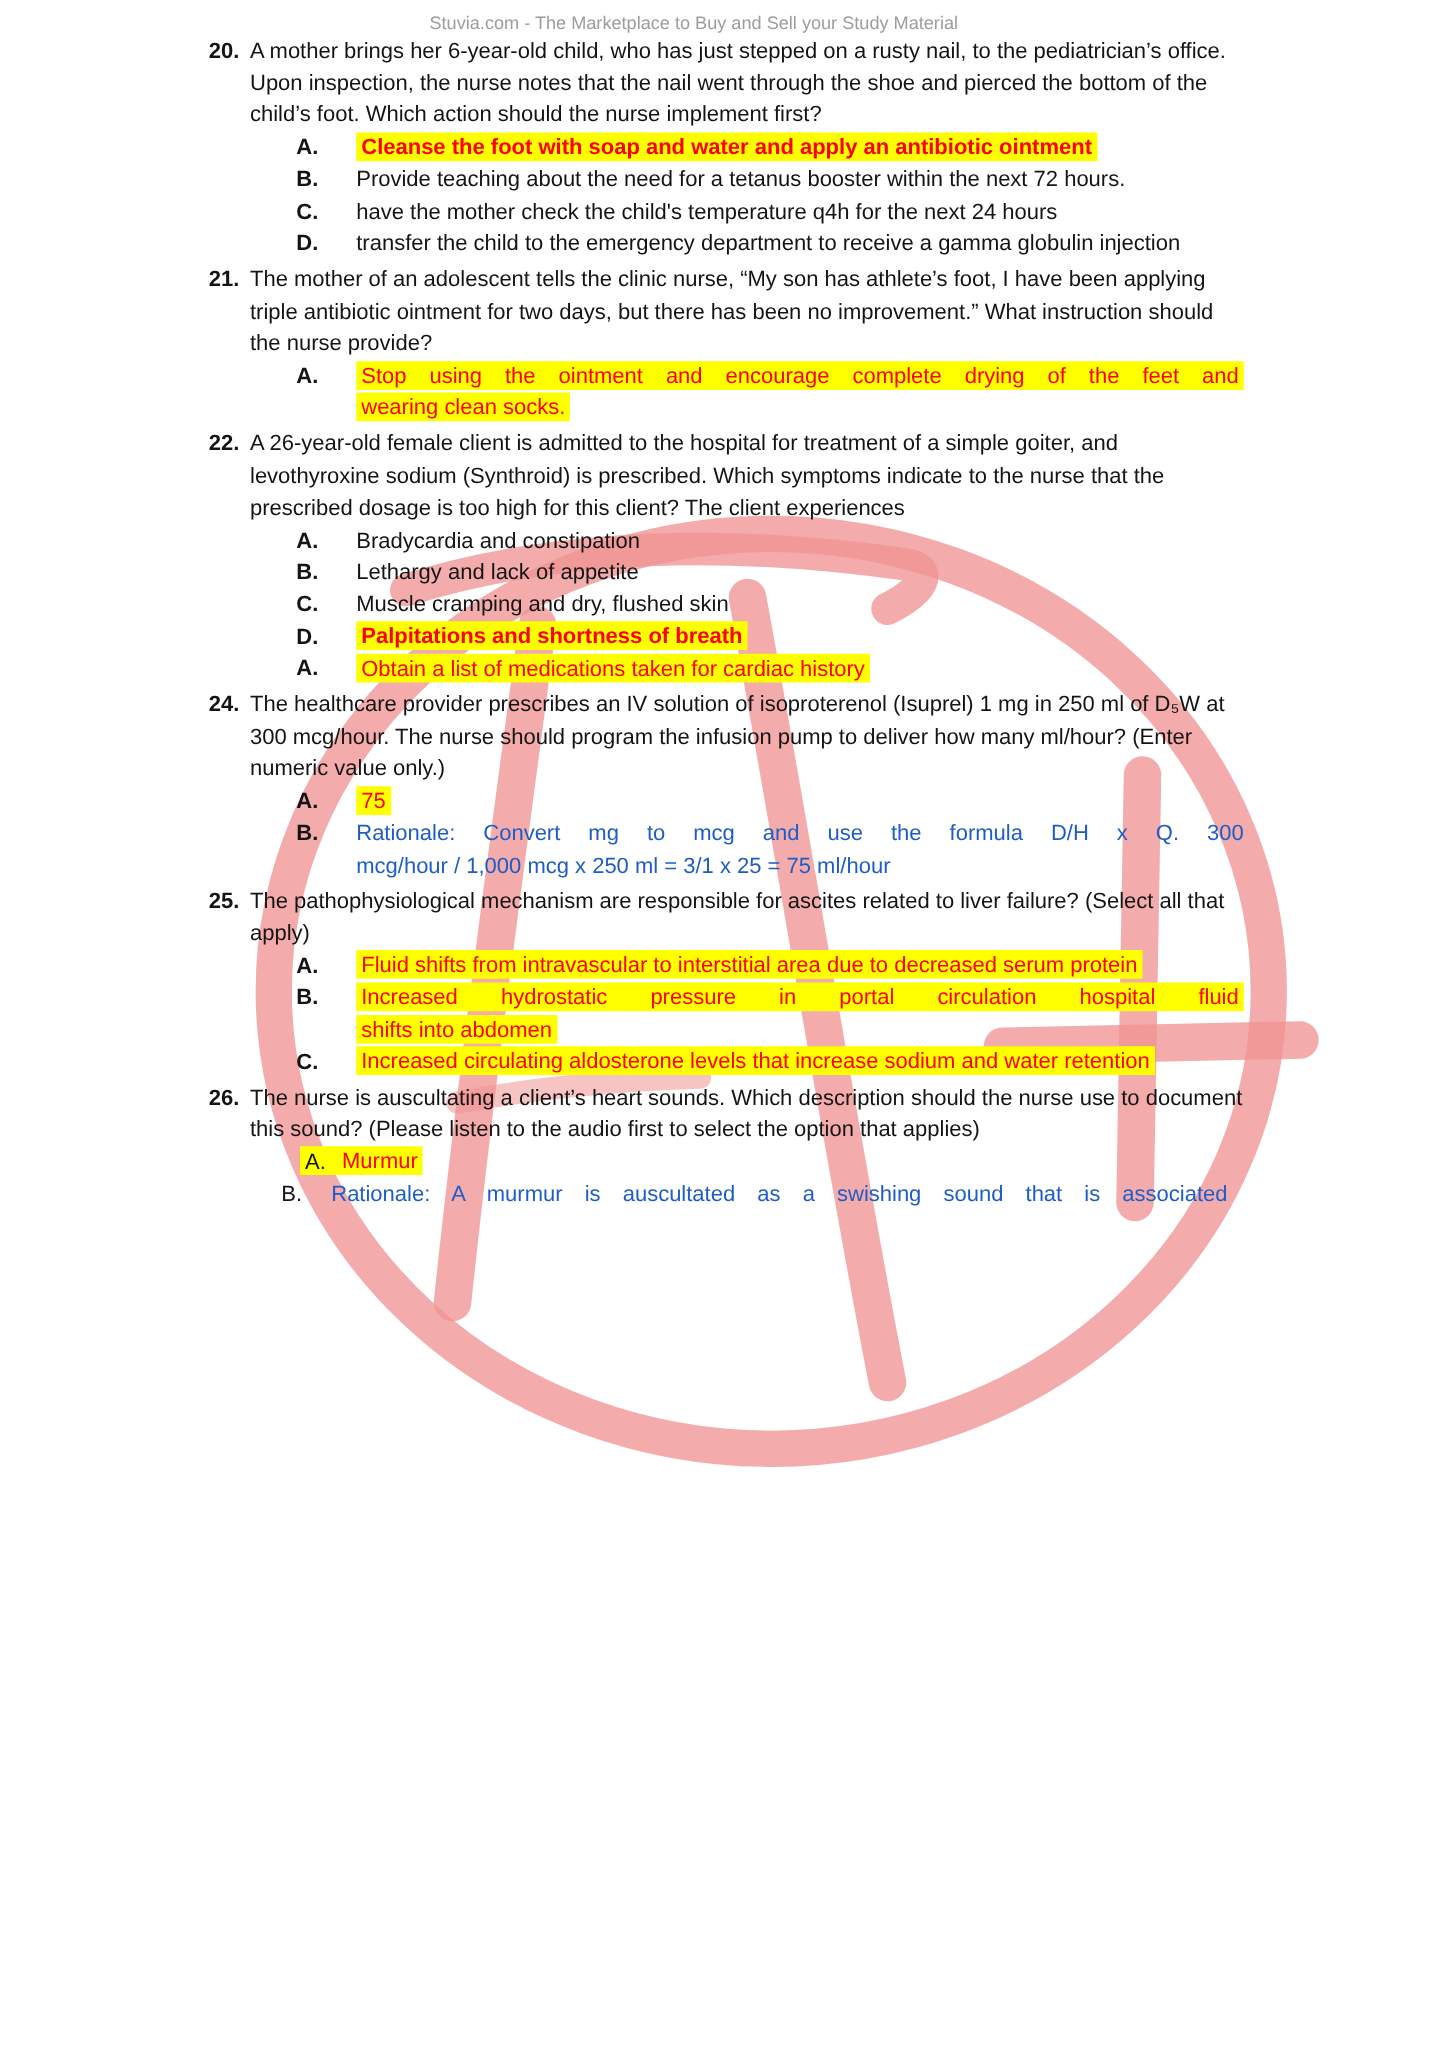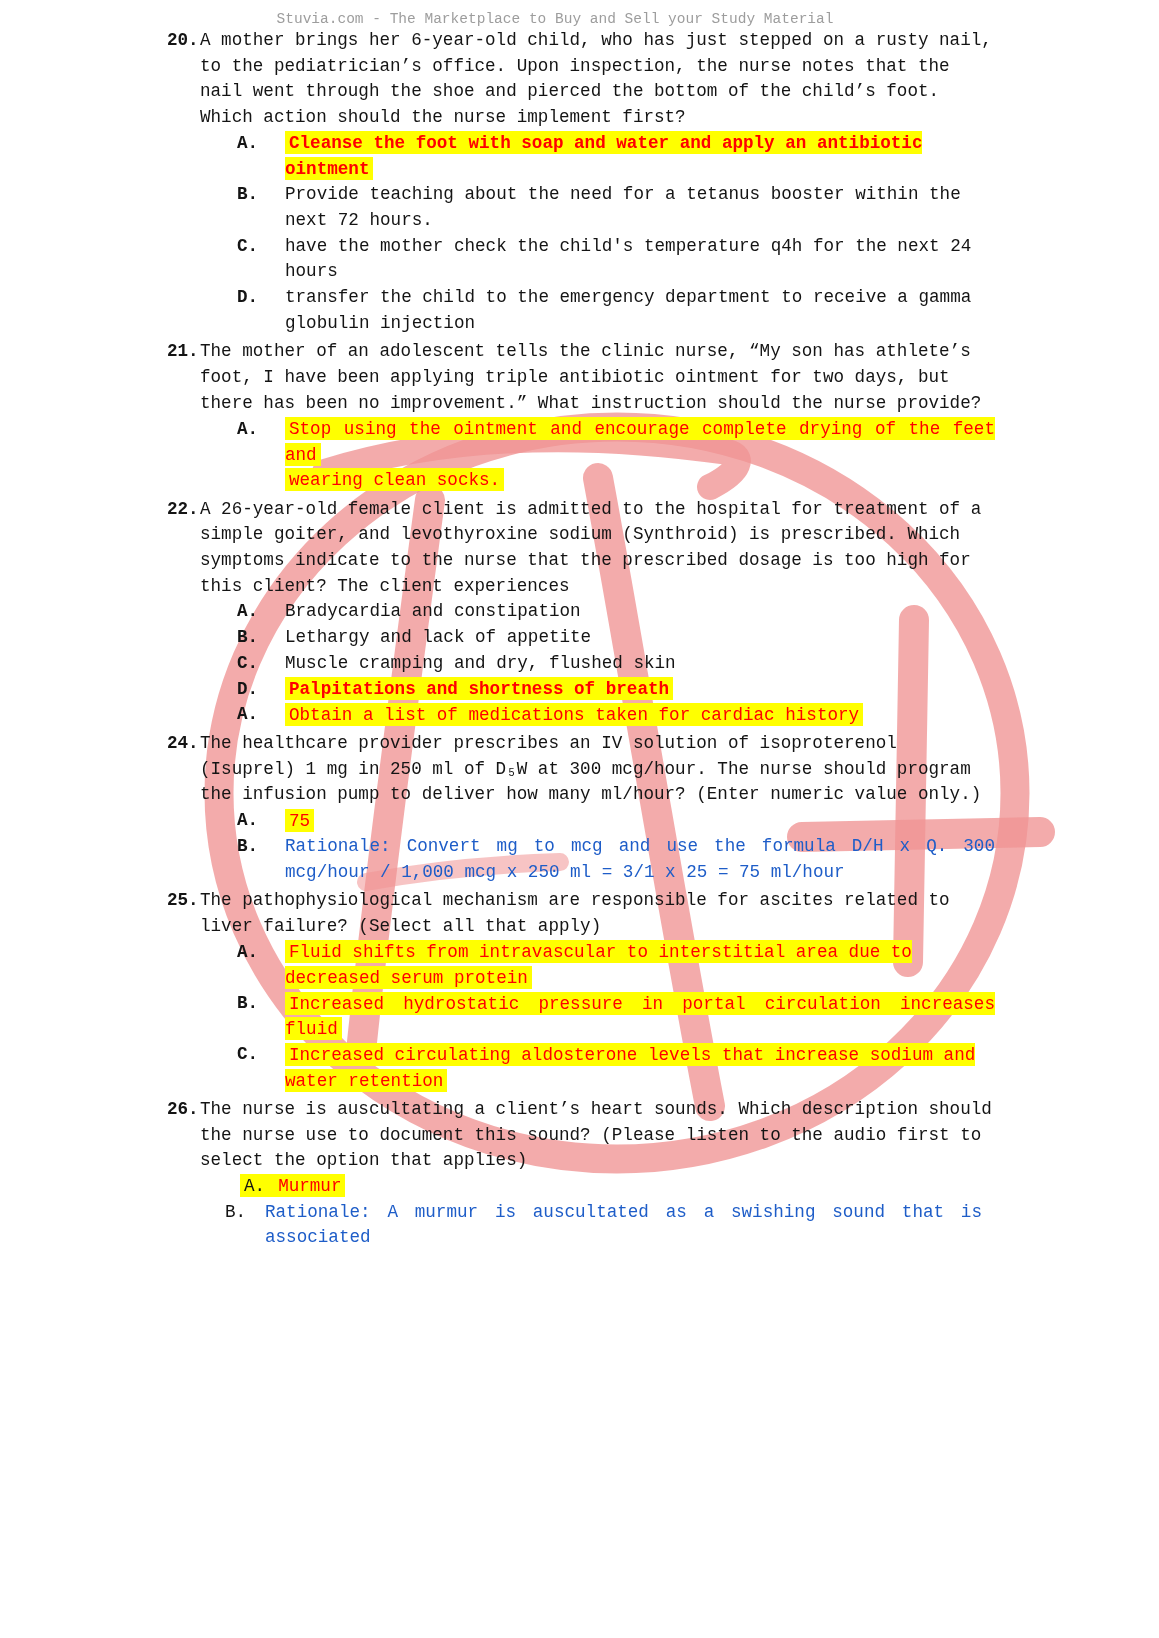--- a/index.html
+++ b/index.html
@@ -1,21 +1,21 @@
 <!DOCTYPE html>
 <html><head>
 <meta charset="utf-8">
 <style>
   html,body{margin:0;padding:0;background:#ffffff;}
   .page{
     position:relative;
     width:1159px;height:1256px;
     background:#ffffff;
     overflow:hidden;
-    font-family:Liberation Mono, monospace;
+    font-family:Liberation Sans, sans-serif;
     color:#141414;
     font-size:17.6px;
     line-height:25.7px;
   }
   .watermark{position:absolute;left:0;top:0;width:1159px;height:1638px;pointer-events:none;}
   .hdr{
     position:absolute;top:10px;left:0;width:1110px;
     text-align:center;color:#9d9d9d;font-size:14.5px;line-height:18px;
   }
   .content{position:absolute;left:167px;top:25px;width:828px;z-index:2;}
@@ -168,21 +168,22 @@
         <div class="qtext">The pathophysiological mechanism are responsible for ascites related to liver failure? (Select all that apply)</div>
       </div>
       <div class="opts">
         <div class="opt">
           <span class="letter">A.</span>
           <div class="otext"><span class="hl">Fluid shifts from intravascular to interstitial area due to decreased serum protein</span></div>
         </div>
         <div class="opt">
           <span class="letter">B.</span>
           <div class="otext">
-            <div class="jl"><span class="hl">Increased hydrostatic pressure in portal circulation increases fluid</span></div>
+            <div class="jl"><span class="hl">Increased hydrostatic pressure in portal circulation hospital fluid</span></div>
+            <div><span class="hl">shifts into abdomen</span></div>
           </div>
         </div>
         <div class="opt">
           <span class="letter">C.</span>
           <div class="otext"><span class="hl">Increased circulating aldosterone levels that increase sodium and water retention</span></div>
         </div>
       </div>
     </section>
 
     <section class="q26">

